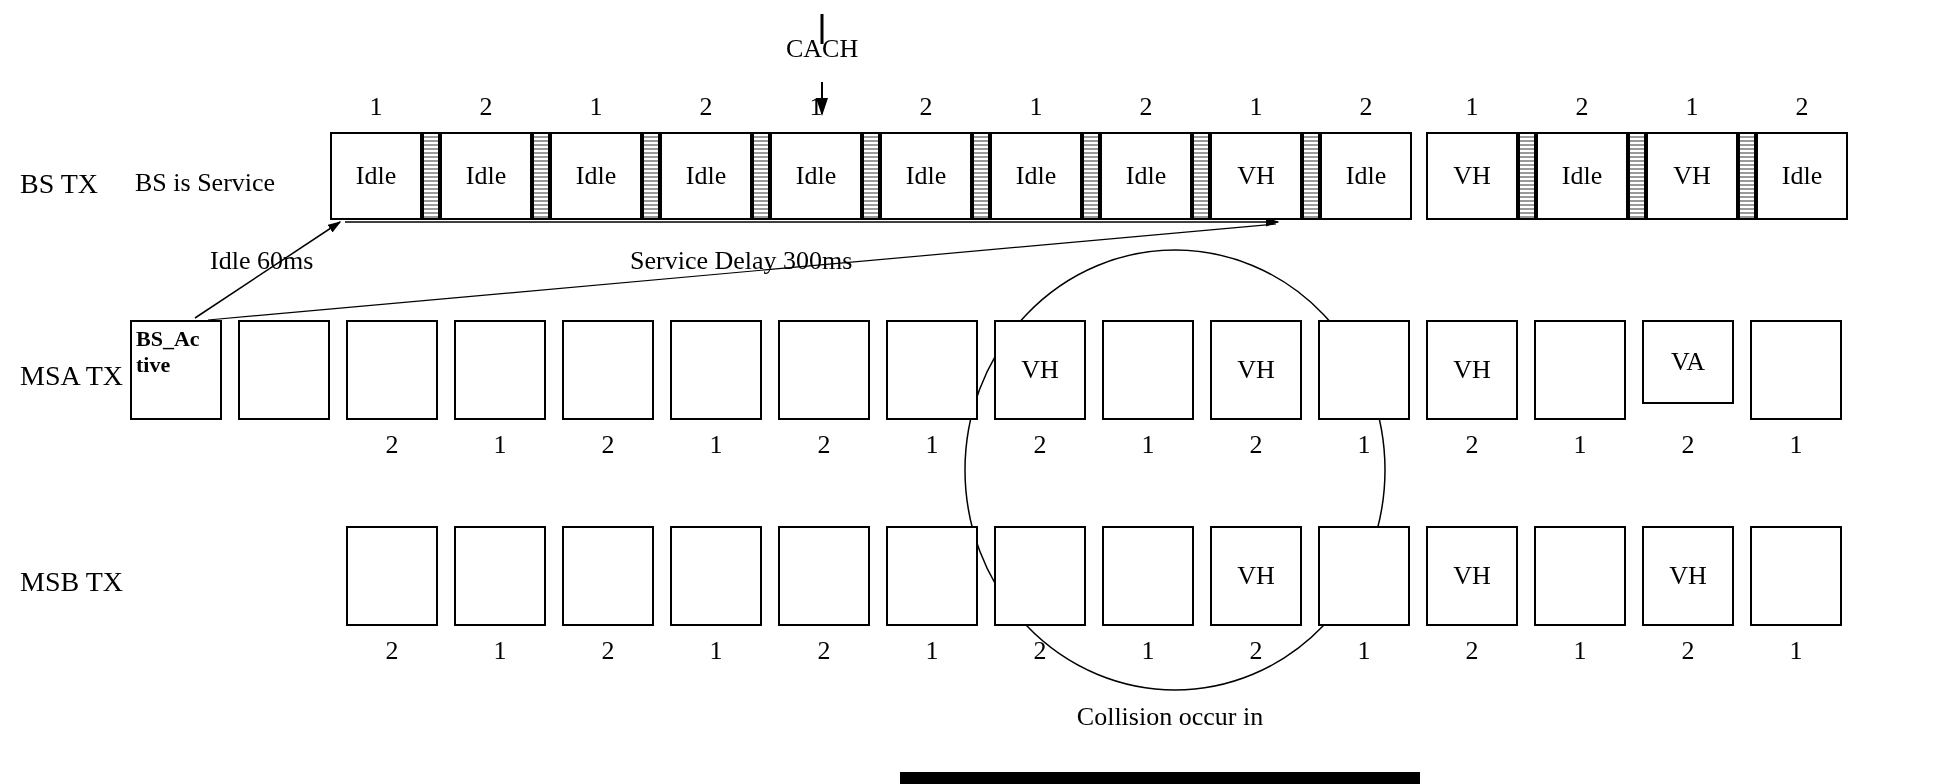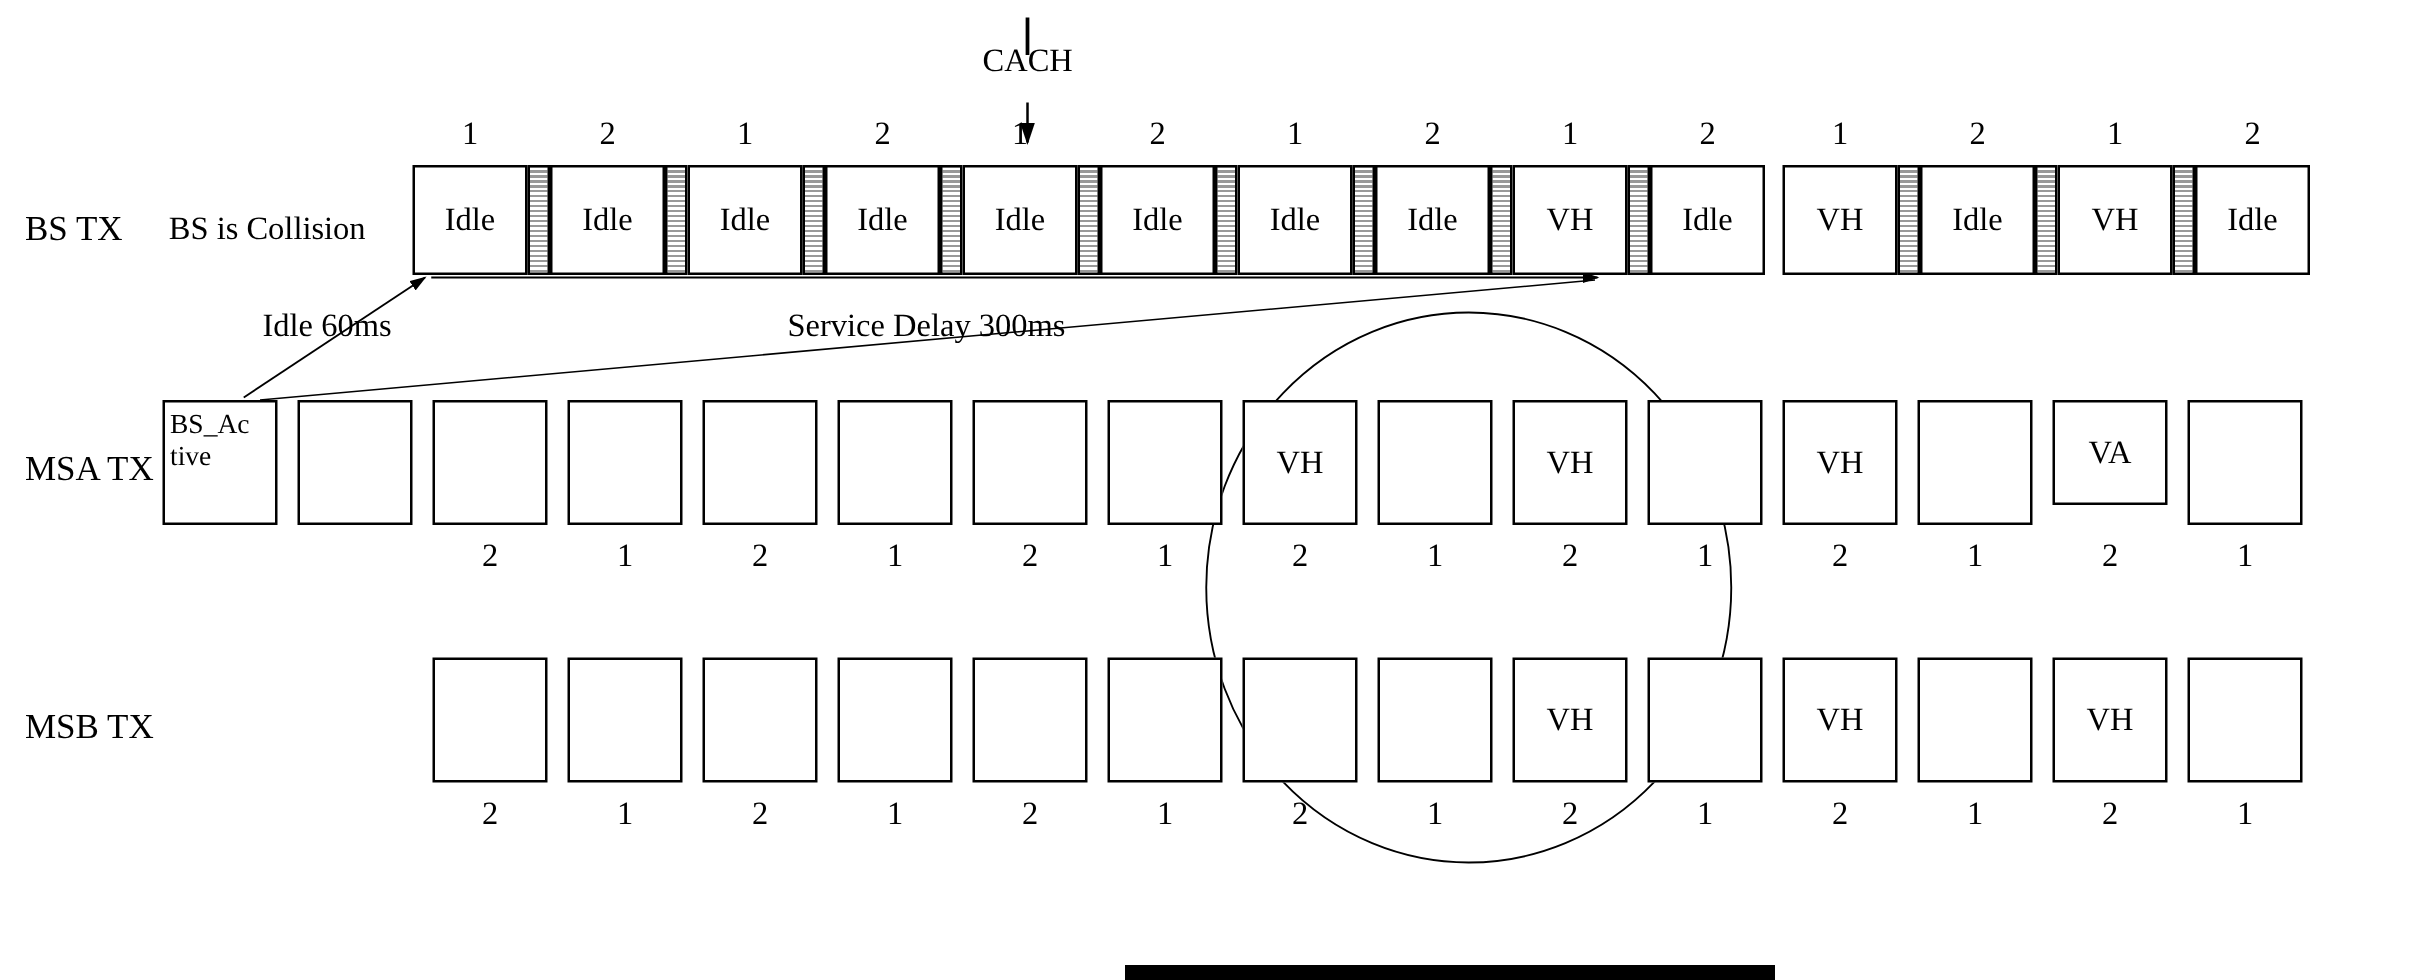--- a/index.html
+++ b/index.html
@@ -73,29 +73,30 @@
     height: 784px;
     pointer-events: none;
   }
 </style>
 </head>
 <body>
 
 <div class="canvas" id="canvas">
 
   <div class="row-label" style="left:20px; top:168px;text-align:center;">BS TX</div>
-  <div class="sleep-label" style="left:135px; top:168px;">BS is Collision</div>
+  <div class="sleep-label" style="left:135px; top:168px;">BS is Service</div>
   <div class="row-label" style="left:20px; top:360px;">MSA TX</div>
   <div class="row-label" style="left:20px; top:566px;">MSB TX</div>
 
   <div class="annot" style="left:786px; top:34px;">CACH</div>
 
   <div class="annot" style="left:210px; top:246px;">Idle 60ms</div>
   <div class="annot" style="left:630px; top:246px;">Service Delay 300ms</div>
 
+  <div class="annot" style="left:1010px; top:702px; width:320px; text-align:center;">Collision occur in</div>
   <div class="thick-bar" style="left:900px; top:772px; width:520px; height:12px;"></div>
 
   <svg class="overlay" viewBox="0 0 1941 784">
     <defs>
       <marker id="arr" markerWidth="10" markerHeight="10" refX="8" refY="3" orient="auto">
         <path d="M0,0 L9,3 L0,6 Z" fill="#000"></path>
       </marker>
     </defs>
 
     <line x1="822" y1="14" x2="822" y2="44" stroke="#000" stroke-width="3"></line>
@@ -172,21 +173,21 @@
     <div class="num" style="left: 914px; top: 92px; width: 24px;">2</div>
     <div class="num" style="left: 1024px; top: 92px; width: 24px;">1</div>
     <div class="num" style="left: 1134px; top: 92px; width: 24px;">2</div>
     <div class="num" style="left: 1244px; top: 92px; width: 24px;">1</div>
     <div class="num" style="left: 1354px; top: 92px; width: 24px;">2</div>
     <div class="num" style="left: 1460px; top: 92px; width: 24px;">1</div>
     <div class="num" style="left: 1570px; top: 92px; width: 24px;">2</div>
     <div class="num" style="left: 1680px; top: 92px; width: 24px;">1</div>
     <div class="num" style="left: 1790px; top: 92px; width: 24px;">2</div>
     <div class="slot" style="left: 130px; top: 320px; width: 92px; height: 100px;">
-      <div class="slot-text small" style="white-space: pre-line;">BS_Ac
+      <div class="slot-text small" style="white-space: pre-line; font-weight: bold;">BS_Ac
 tive</div>
     </div>
     <div class="slot" style="left: 238px; top: 320px; width: 92px; height: 100px;"></div>
     <div class="slot" style="left: 346px; top: 320px; width: 92px; height: 100px;"></div>
     <div class="slot" style="left: 454px; top: 320px; width: 92px; height: 100px;"></div>
     <div class="slot" style="left: 562px; top: 320px; width: 92px; height: 100px;"></div>
     <div class="slot" style="left: 670px; top: 320px; width: 92px; height: 100px;"></div>
     <div class="slot" style="left: 778px; top: 320px; width: 92px; height: 100px;"></div>
     <div class="slot" style="left: 886px; top: 320px; width: 92px; height: 100px;"></div>
     <div class="slot" style="left: 994px; top: 320px; width: 92px; height: 100px;">

